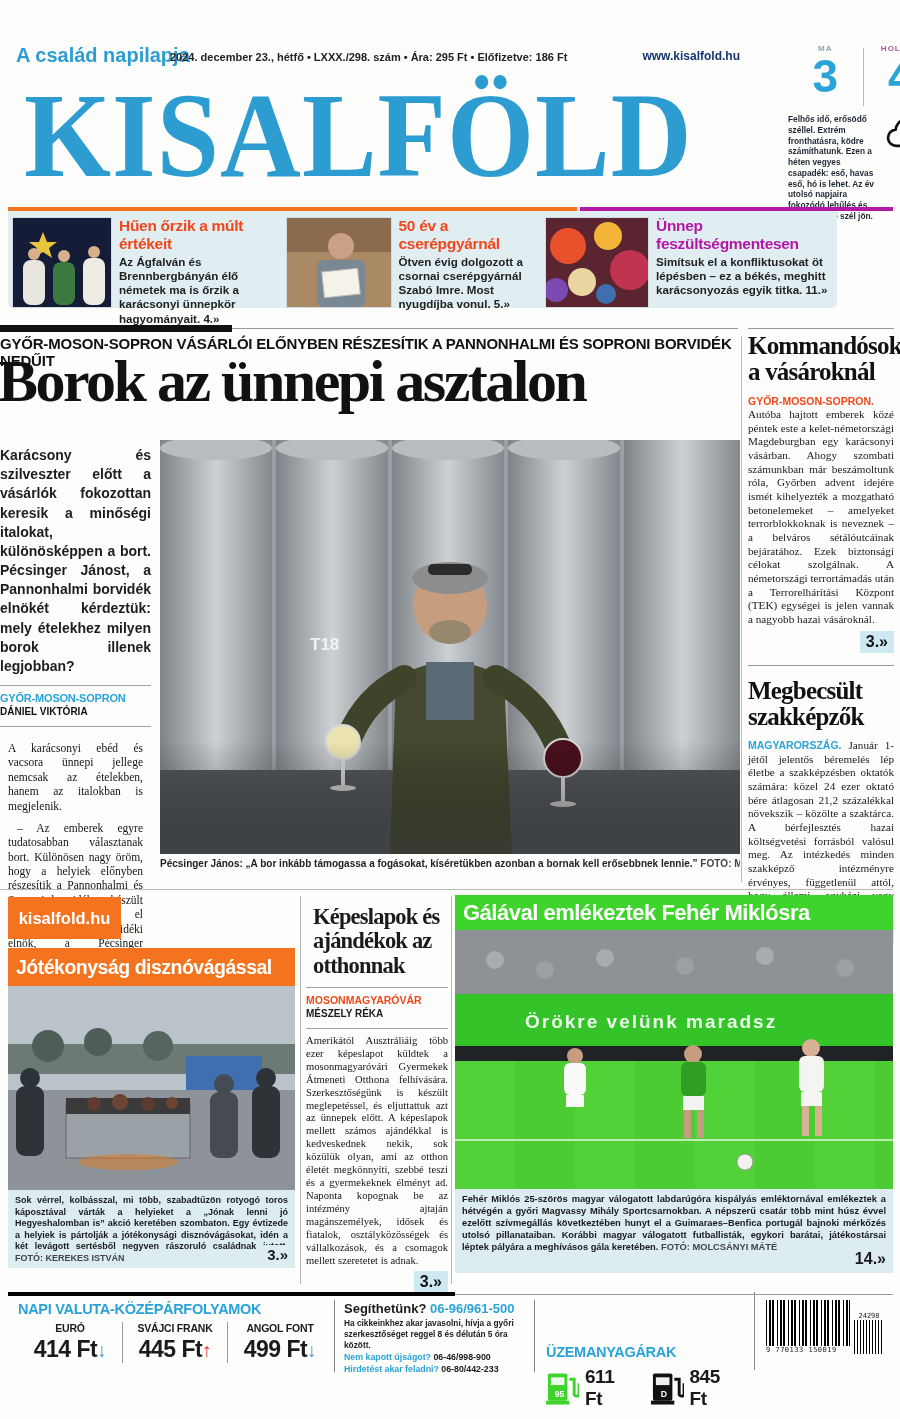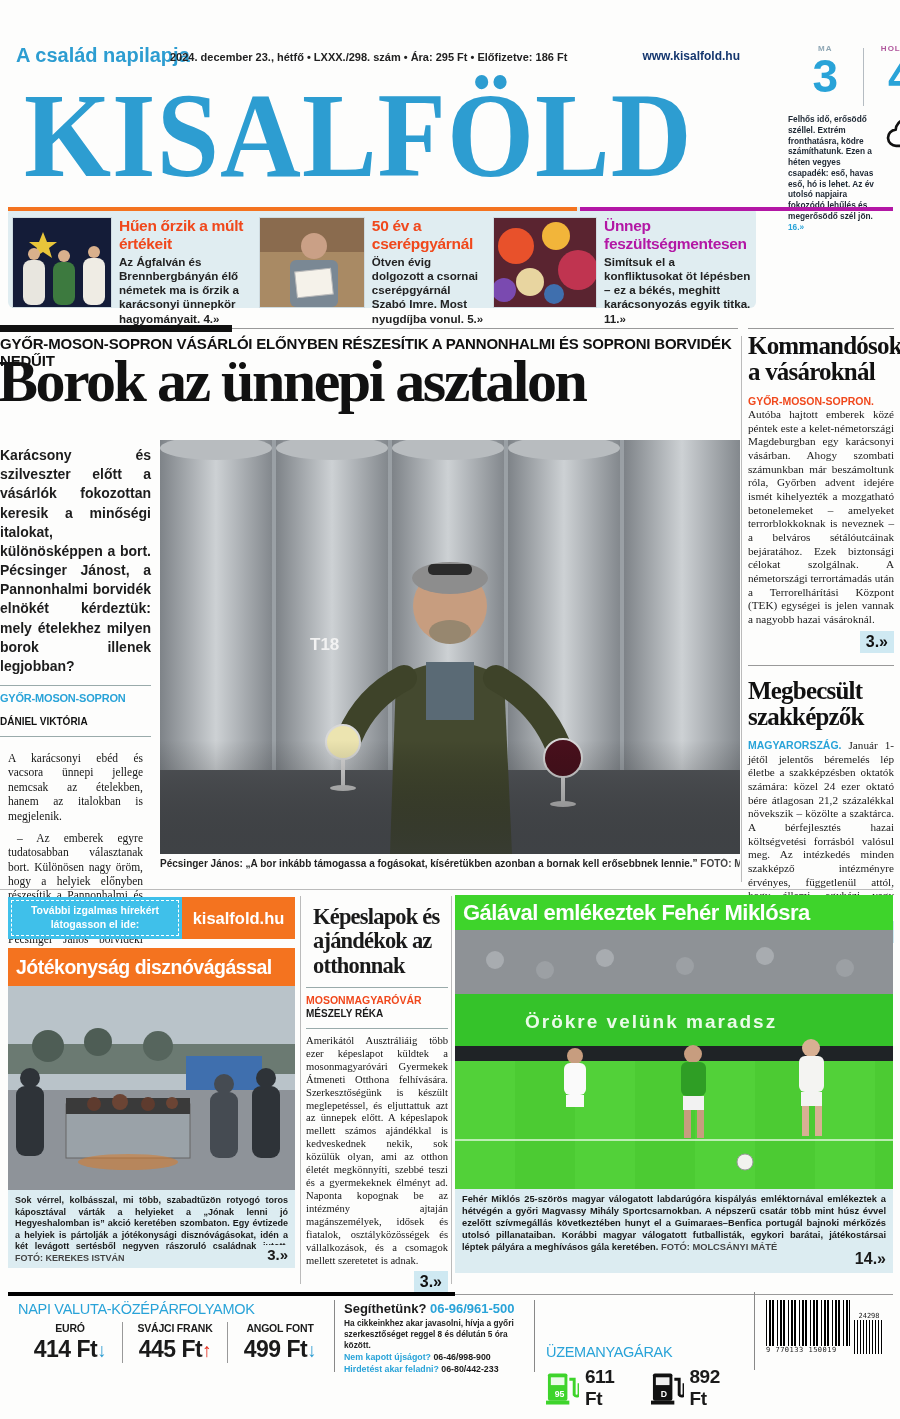--- a/index.html
+++ b/index.html
@@ -22,21 +22,21 @@
   .w-label{font-size:8px;font-weight:bold;letter-spacing:1px;color:#8fa7b5;}
   .w-label.tm{color:#b0579d;}
   .w-temp{font-size:46px;font-weight:bold;color:#29a3d8;line-height:1.0;}
   .w-div{width:1px;height:58px;background:#b5bcc2;margin-top:4px;}
   .w-text{position:relative;margin-top:8px;padding-right:56px;font-size:8.3px;line-height:1.3;
           font-weight:bold;color:#1d2733;text-align:left;}
   .w-ref{color:#29a3d8;}
   .w-cloud{position:absolute;right:0;top:4px;width:54px;height:36px;}
 
   
-  .teasers{left:8px;top:207px;width:748px;height:101px;background:#e0edf1;display:flex;border-radius:6px;}
+  .teasers{left:8px;top:207px;width:829px;height:101px;background:#e0edf1;display:flex;border-radius:6px;}
   .tb{position:absolute;top:0;height:4px;}
   .tb-o{left:0;width:569px;background:#f4731f;}
   .tb-p{left:572px;width:313px;background:#b317a5;}
   .teaser{display:flex;padding:10px 4px 6px 4px;box-sizing:border-box;}
   .teaser.t1{width:292px;}
   .teaser.t2{width:277px;}
   .teaser.t3{width:316px;}
   .t-img{flex:none;margin-right:7px;border:1px solid #cfdbe0;background:#fff;}
   .t-title{font-size:15.5px;font-weight:bold;letter-spacing:-0.3px;margin-bottom:2px;}
   .t-title.o{color:#f0481c;}
@@ -54,21 +54,21 @@
 
   
   .kicker{left:0;top:335px;width:740px;font-size:15px;font-weight:bold;letter-spacing:-0.2px;color:#111;}
   .headline{left:-2px;top:351px;width:748px;font-family:"Liberation Serif",serif;font-weight:bold;
             font-size:60px;letter-spacing:-2.5px;line-height:1.0;color:#111;white-space:nowrap;}
 
   .leftcol{left:0;top:446px;width:151px;display:flex;flex-direction:column;}
   .lead{font-size:14px;font-weight:bold;line-height:1.37;text-align:justify;color:#1d1d1d;}
   .lc-rule{border:none;border-top:1px solid #9aa;margin:9px 0 6px 0;}
   .lc-loc{font-size:11px;font-weight:bold;color:#29a3d8;letter-spacing:-0.2px;}
-  .lc-author{font-size:10px;font-weight:bold;color:#111;margin-top:12px;}
+  .lc-author{font-size:10px;font-weight:bold;color:#111;margin-top:2px;}
   .serifbody{font-family:"Liberation Serif",serif;font-size:11.5px;line-height:1.25;
              text-align:justify;color:#151515;}
   .serifbody p{margin:8px;}
   .serifbody p+p{text-indent:9px;}
   .leadin{font-family:"Liberation Sans",sans-serif;font-size:10.5px;font-weight:bold;}
   .leadin.orange{color:#f0481c;}
   .leadin.blue{color:#29a3d8;}
   .pref{display:inline-block;background:#cfe9f2;font-weight:bold;font-size:16px;color:#111;
         padding:1px 6px;line-height:1.25;}
   .refrow{text-align:right;margin-top:4px;}
@@ -108,21 +108,21 @@
 
   
   .banner-gala{left:455px;top:895px;width:438px;height:35px;background:#3ed42b;font-size:22px;letter-spacing:-0.5px;}
   .gala-photo{left:455px;top:930px;width:438px;height:259px;}
   .gala-cap{left:455px;top:1189px;width:438px;height:84px;font-size:9.3px;}
   .gala-cap .cap-ref{font-size:16px;}
 
   
   .f-blackbar{left:8px;top:1292px;width:447px;height:4px;background:#000;}
   .f-grayline{left:455px;top:1294px;width:438px;height:1px;background:#999;}
-  .f-title{font-size:14.5px;font-weight:normal;color:#29a3d8;letter-spacing:-0.3px;}
+  .f-title{font-size:14.5px;font-weight:bold;color:#29a3d8;letter-spacing:-0.3px;}
   .currency{left:18px;top:1301px;width:314px;}
   .c-row{display:flex;margin-top:5px;}
   .c-item{flex:1;text-align:center;}
   .c-item+.c-item{border-left:1px solid #999;}
   .c-label{font-size:10.5px;font-weight:bold;letter-spacing:-0.2px;}
   .c-value{font-size:23px;font-weight:bold;letter-spacing:-0.5px;margin-top:2px;}
   .c-arrow{font-size:19px;font-weight:bold;}
   .c-arrow.down{color:#2d9dd1;}
   .c-arrow.up{color:#e63222;}
   .f-div{top:1300px;width:1px;height:72px;background:#888;}
@@ -315,21 +315,20 @@
     <div class="refrow">
       <span class="pref">7.»</span>
     </div>
   </div>
 
   <div class="abs rule-mid"></div>
   <div class="abs vrule-b1"></div>
   <div class="abs vrule-b2"></div>
 
   <div class="abs promo">
-    <div class="promo-blue">További izgalmas hírekért látogasson el ide:</div>
     <div class="promo-orange">kisalfold.hu</div>
   </div>
 
   <div class="abs banner banner-charity">Jótékonyság disznóvágással</div>
   <div class="abs charity-photo">
     <svg width="287" height="204" viewBox="0 0 287 204">
       <rect width="287" height="204" fill="#b9c3c9"></rect>
       <rect x="0" y="58" width="287" height="30" fill="#6b7a72"></rect>
       <circle cx="40" cy="60" r="16" fill="#4e5d55"></circle>
         <circle cx="90" cy="56" r="14" fill="#4e5d55"></circle>
@@ -462,21 +461,21 @@
         <path d="M24 10 h5 v16 a3 3 0 0 0 5 0 V14" stroke="#3ed42b" stroke-width="3" fill="none"></path>
       </svg>
       <span class="fuel-price">611 Ft</span>
       <svg width="34" height="38" viewBox="0 0 34 38">
         <rect x="2" y="4" width="20" height="28" rx="2" fill="#111"></rect>
         <rect x="5" y="8" width="14" height="8" fill="#eee"></rect>
         <text x="10" y="28" font-size="9" font-weight="bold" fill="#fff" font-family="Liberation Sans,sans-serif">D</text>
         <rect x="0" y="32" width="24" height="4" fill="#111"></rect>
         <path d="M24 10 h5 v16 a3 3 0 0 0 5 0 V14" stroke="#111" stroke-width="3" fill="none"></path>
       </svg>
-      <span class="fuel-price">892 Ft</span>
+      <span class="fuel-price">845 Ft</span>
     </div>
   </div>
 
   <div class="abs f-div" style="left:754px;top:1292px;height:78px;"></div>
 
   <div class="abs barcode">
     <div class="bc-wrap">
       <div class="bc-main">
         <div class="bc-bars"></div>
         <div class="bc-digits">9 770133 150019</div>

